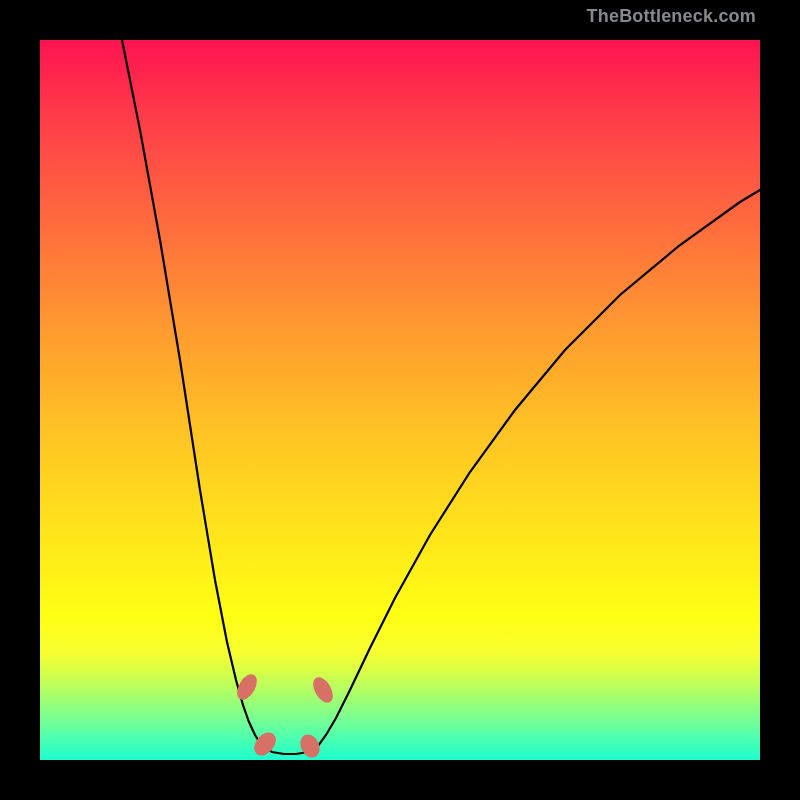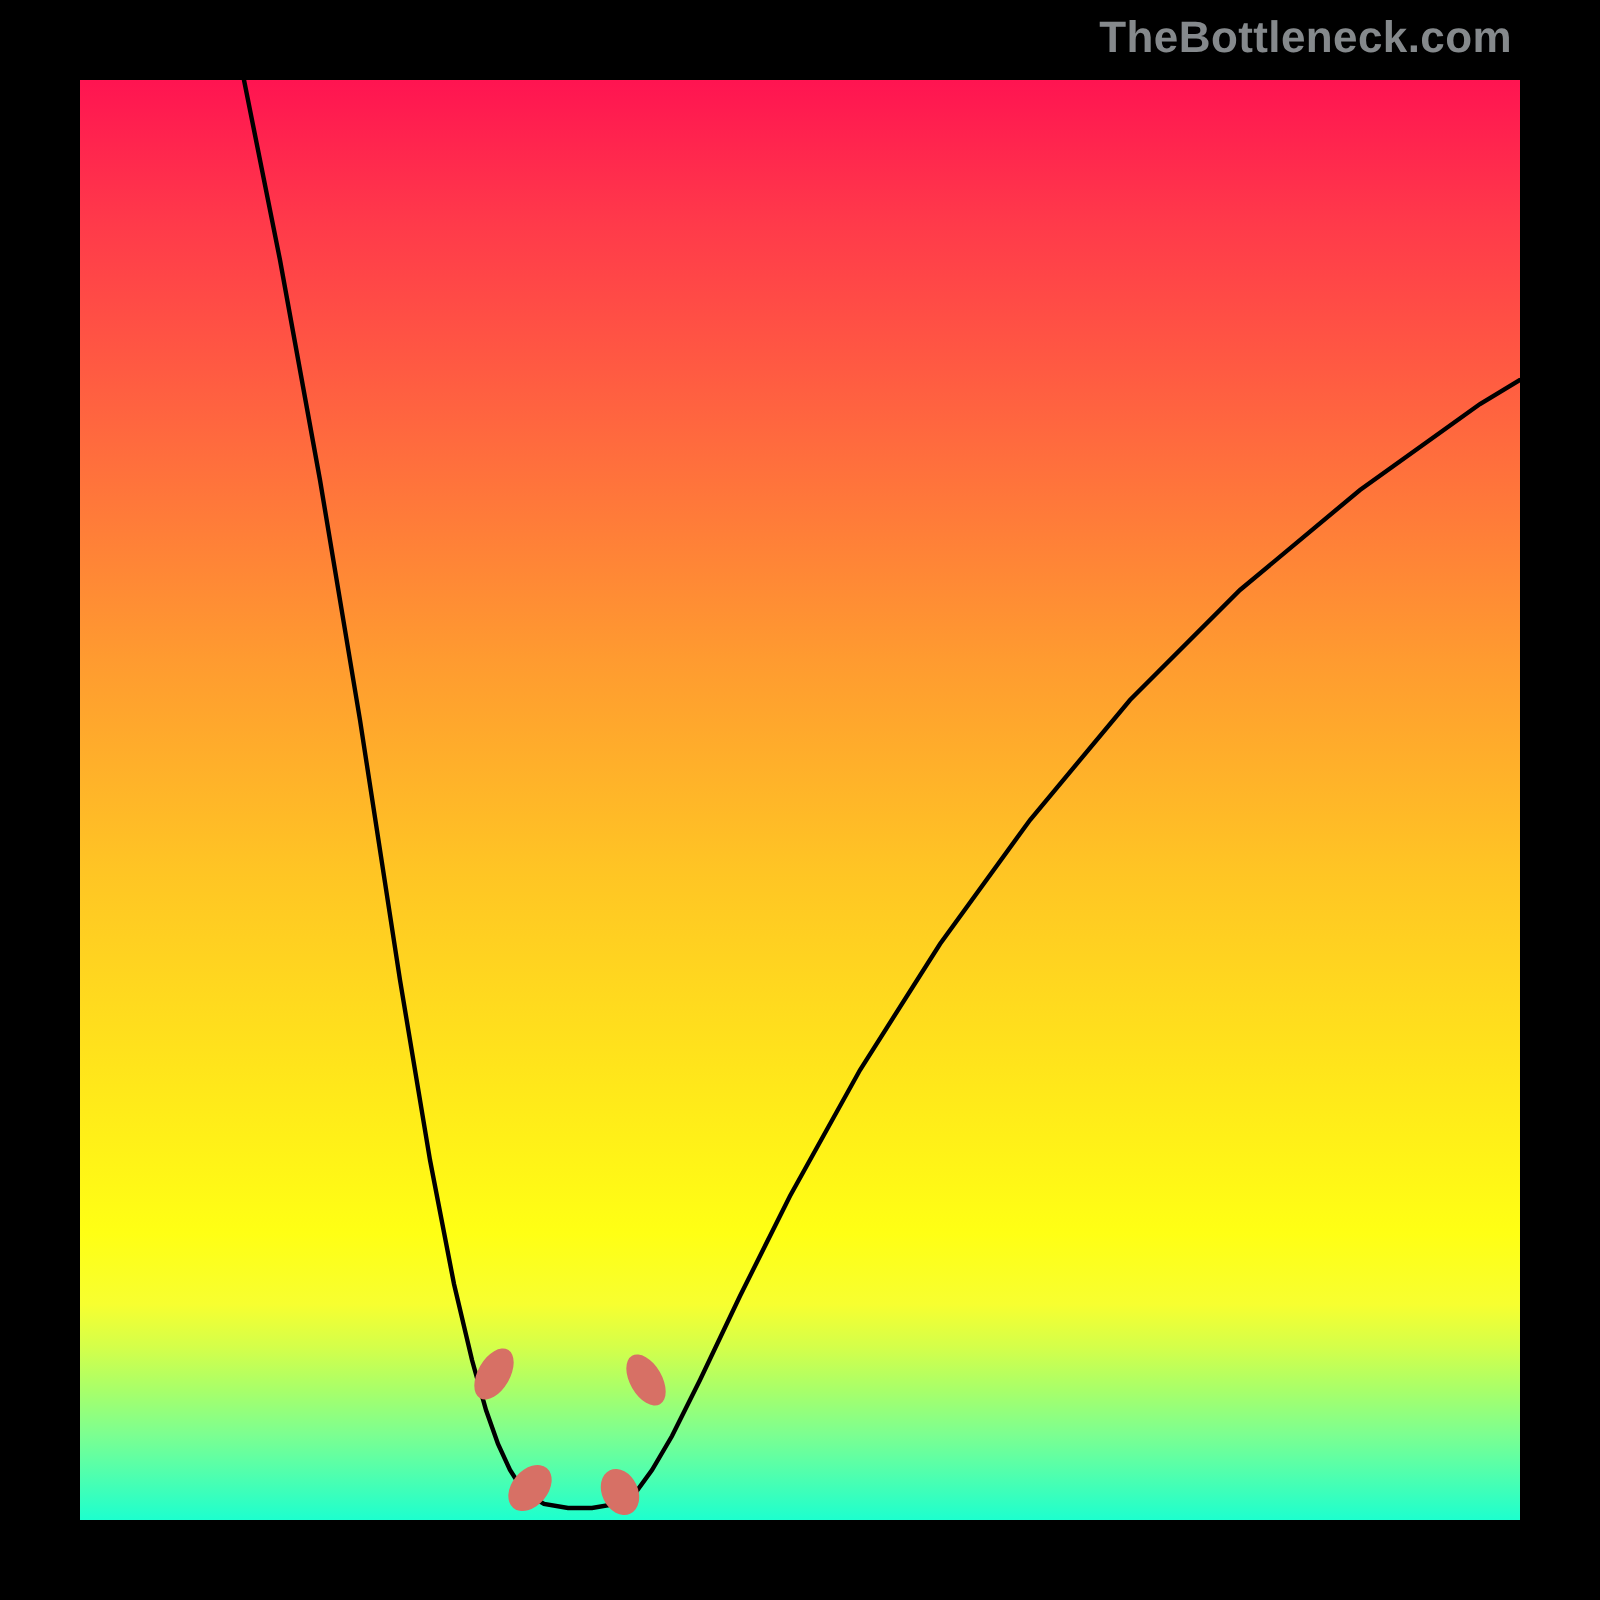--- a/index.html
+++ b/index.html
@@ -30,21 +30,21 @@
       #7dff90 94%,
       #4dffb0 97%,
       #1dffce 100%
     );
   }
   .watermark {
     position: absolute;
     top: 6px;
     right: 44px;
     font-family: Arial, Helvetica, sans-serif;
-    font-size: 22px;
+    font-size: 18px;
     font-weight: 600;
     color: #85898c;
     letter-spacing: 0.2px;
   }
   svg.plot {
     position: absolute;
     left: 0;
     top: 0;
     width: 720px;
     height: 720px;

